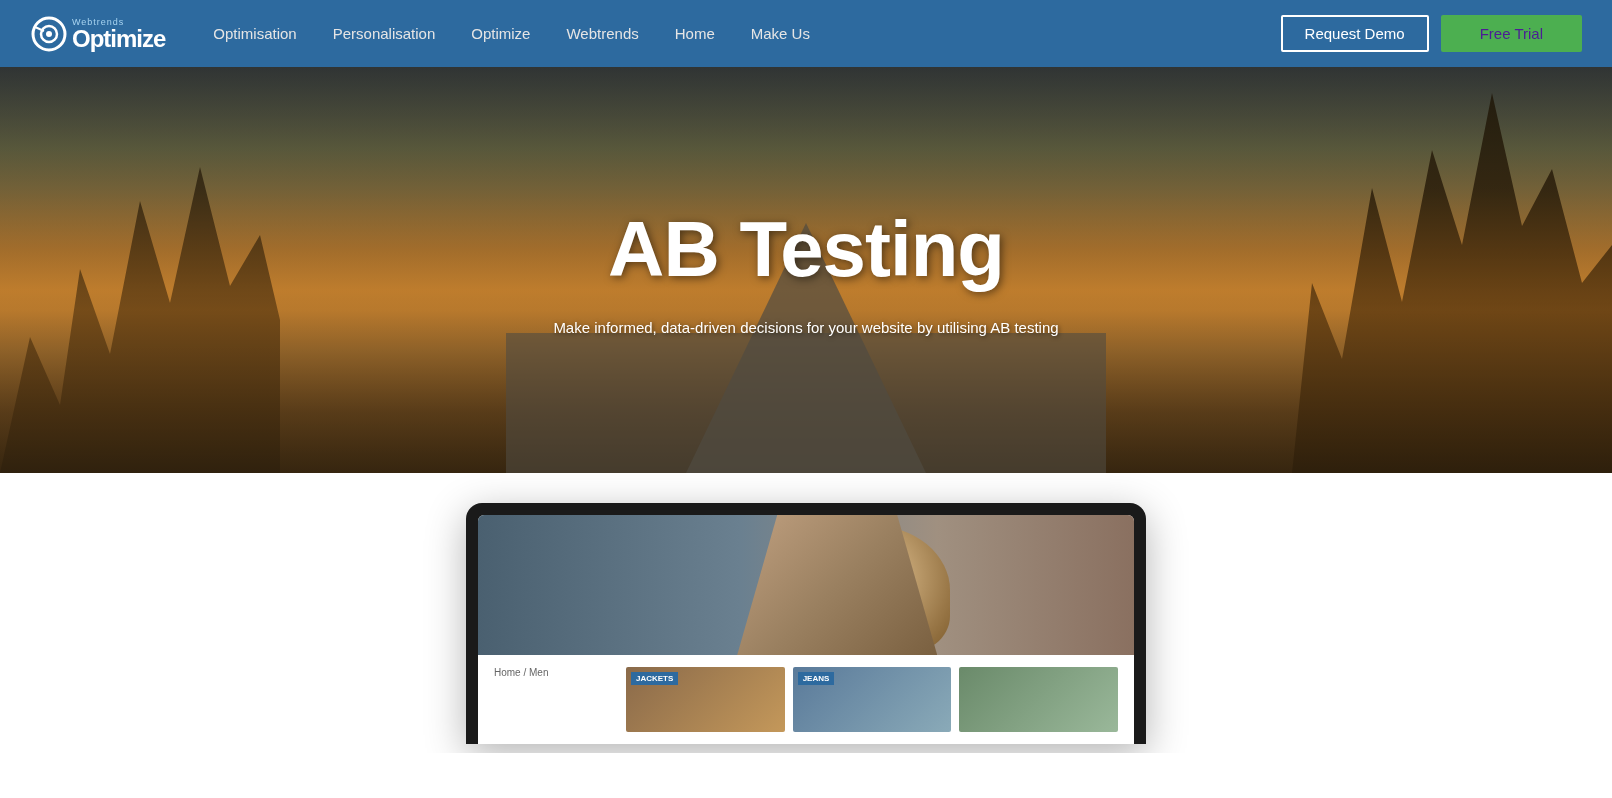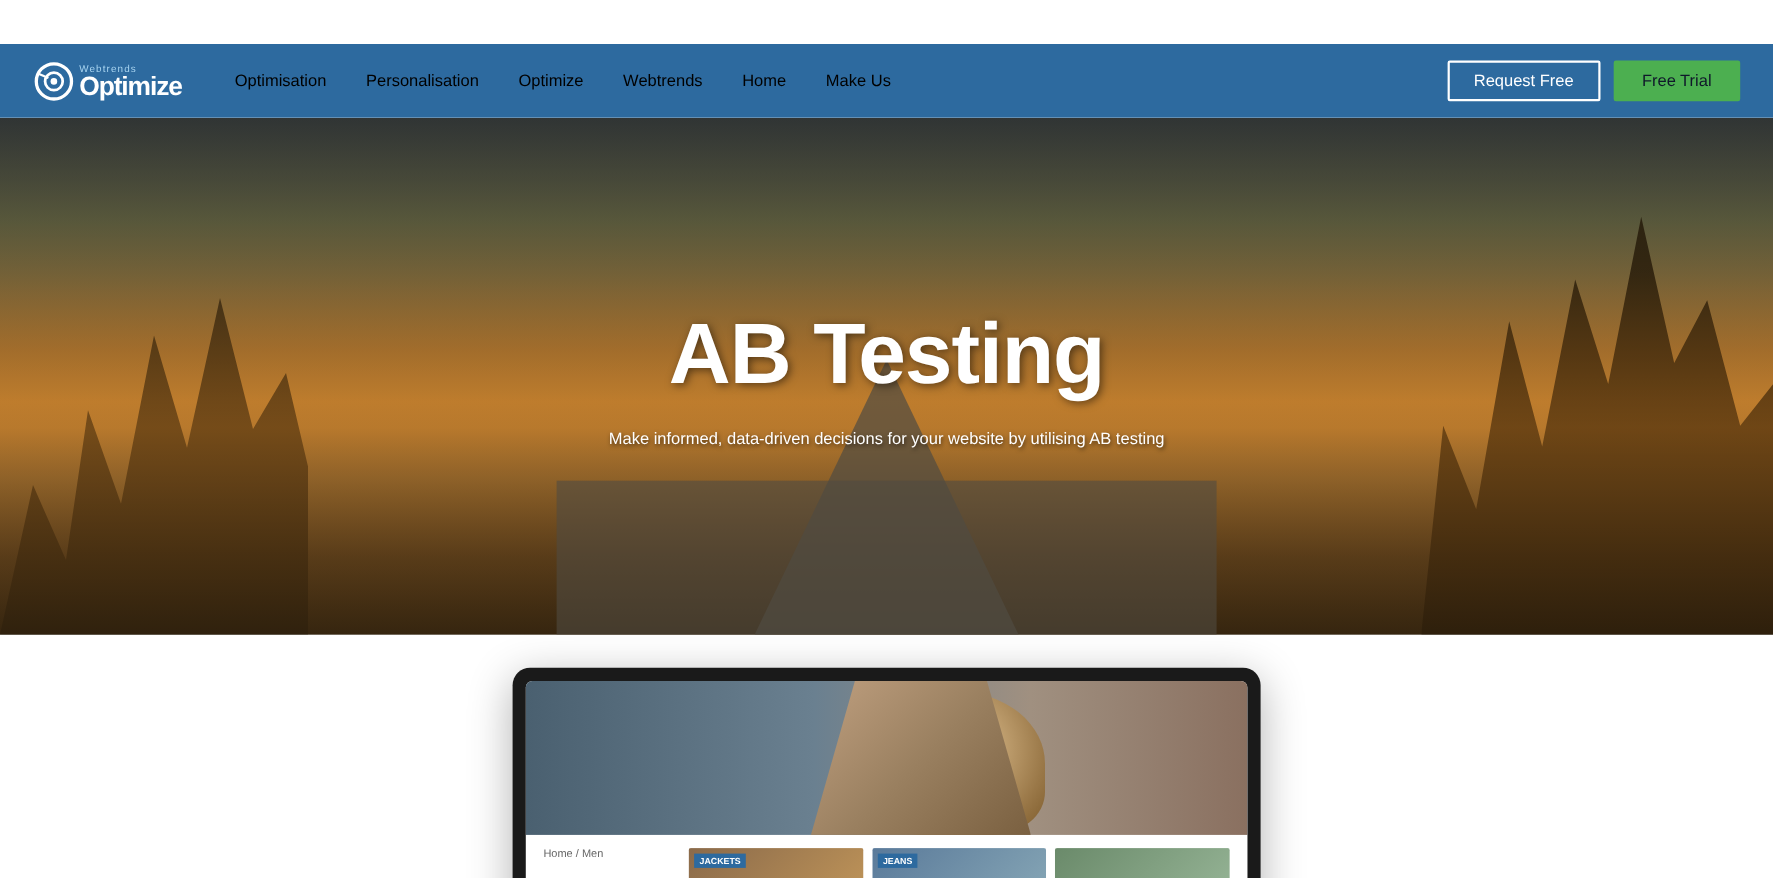--- a/index.html
+++ b/index.html
@@ -16,21 +16,20 @@
 
     
     .navbar {
       background-color: #2d6a9f;
       display: flex;
       align-items: center;
       padding: 0 30px;
       height: 67px;
       position: relative;
       z-index: 10;
-      margin-top: 40px;
     }
 
     .navbar-logo {
       display: flex;
       align-items: center;
       margin-right: 30px;
     }
 
     .logo-icon {
       width: 38px;
@@ -59,21 +58,21 @@
 
     .navbar-nav {
       display: flex;
       align-items: center;
       list-style: none;
       gap: 0;
       flex: 1;
     }
 
     .navbar-nav li a {
-      color: #000000;
+      color: #e5e5e5;
       text-decoration: none;
       font-size: 15px;
       padding: 0 18px;
       white-space: nowrap;
     }
 
     .navbar-actions {
       display: flex;
       align-items: center;
       gap: 12px;
@@ -86,35 +85,35 @@
       border: 2px solid white;
       padding: 8px 22px;
       font-size: 15px;
       cursor: pointer;
       white-space: nowrap;
       border-radius: 2px;
     }
 
     .btn-free-trial {
       background: #4caf50;
-      color: #0f172a;
+      color: #4c1d95;
       border: none;
-      padding: 10px 26px;
+      padding: 10px 39px;
       font-size: 15px;
       cursor: pointer;
       white-space: nowrap;
       border-radius: 2px;
       font-weight: 500;
     }
 
     
     .hero {
       position: relative;
       width: 100%;
-      height: 470px;
+      height: 406px;
       overflow: hidden;
       display: flex;
       align-items: center;
       justify-content: center;
     }
 
     .hero-bg {
       position: absolute;
       top: 0; left: 0; right: 0; bottom: 0;
       background: linear-gradient(
@@ -414,21 +413,21 @@
     </li>
     <li>
       <a href="#">Home</a>
     </li>
     <li>
       <a href="#">Make Us</a>
     </li>
   </ul>
 
   <div class="navbar-actions">
-    <button class="btn-request-demo">Request Free</button>
+    <button class="btn-request-demo">Request Demo</button>
     <button class="btn-free-trial">Free Trial</button>
   </div>
 </nav>
 
 <section class="hero">
   <div class="hero-scene"></div>
   <div class="hero-bg"></div>
 
   <div class="hero-road"></div>
   <div class="hero-content">

